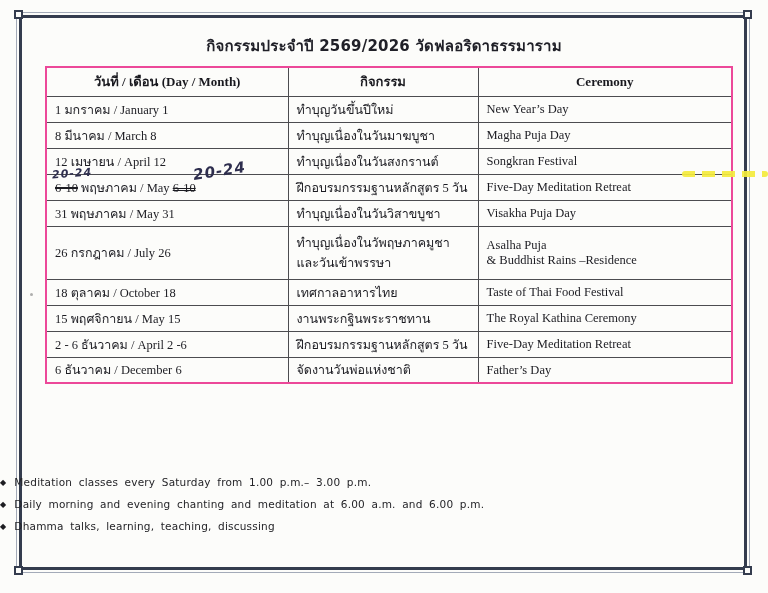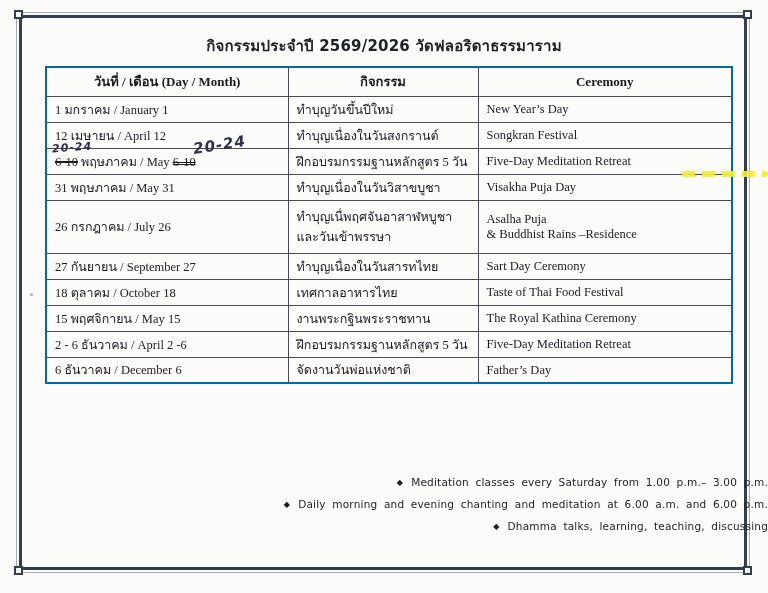--- a/index.html
+++ b/index.html
@@ -26,21 +26,21 @@
 
   .title {
     position:absolute; top:34px; left:0; width:768px; text-align:center;
     font-family:"DejaVu Sans","Liberation Sans",sans-serif;
     font-weight:bold; font-size:15px; letter-spacing:0.2px; color:#202028;
   }
 
   table.schedule {
     position:absolute; left:45px; top:66px; width:686px;
     border-collapse:collapse; table-layout:fixed;
-    border:2px solid #0369a1;
+    border:2px solid #ec4899;
   }
   .schedule th, .schedule td { border:1px solid #4c4c50; box-sizing:border-box; }
   .schedule th {
     height:29px; font-size:13px; font-weight:bold; text-align:center;
     padding:0 2px; color:#18181e;
   }
   .schedule td {
     height:26px; font-size:12.5px; vertical-align:middle;
     padding:1px 4px 0 8px; color:#1c1c22;
   }
@@ -54,21 +54,21 @@
   .strike { text-decoration:line-through; text-decoration-thickness:1.5px; }
   .strike.dbl { text-decoration:line-through double; }
   .hand {
     position:absolute; font-family:"DejaVu Sans","Liberation Sans",sans-serif;
     font-style:italic; font-weight:bold; color:#2e2e4e; letter-spacing:1px;
     pointer-events:none; white-space:nowrap;
   }
   .hand.h1 { top:-8px; left:5px; font-size:11px; transform:rotate(-4deg); }
   .hand.h2 { top:-13px; left:146px; font-size:15px; transform:rotate(-9deg); }
 
-  .notes { position:absolute; top:475px; left:0; width:768px; text-align:right;
+  .notes { position:absolute; top:475px; left:0; width:768px; text-align:left;
     font-family:"DejaVu Sans","Liberation Sans",sans-serif;
     font-size:10.5px; color:#242428; }
   .note-line { line-height:14px; margin-bottom:7px; word-spacing:3px; letter-spacing:0.2px; }
   .diamond { font-size:8px; margin-right:8px; vertical-align:1px; color:#1d1d22; }
 
   .yellow-dashes {
     position:absolute; left:682px; top:171px; width:86px; height:6px;
     background:repeating-linear-gradient(90deg,#f4eb3d 0 13px, rgba(244,235,61,0) 13px 20px);
     opacity:0.92; border-radius:3px;
   }
@@ -102,20 +102,25 @@
         <th>Ceremony</th>
       </tr>
     </thead>
     <tbody>
       <tr>
         <td>1 มกราคม / January 1</td>
         <td>ทำบุญวันขึ้นปีใหม่</td>
         <td>New Year’s Day</td>
       </tr>
       <tr>
+        <td>8 มีนาคม / March 8</td>
+        <td>ทำบุญเนื่องในวันมาฆบูชา</td>
+        <td>Magha Puja Day</td>
+      </tr>
+      <tr>
         <td>12 เมษายน / April 12</td>
         <td>ทำบุญเนื่องในวันสงกรานต์</td>
         <td>Songkran  Festival</td>
       </tr>
       <tr>
         <td class="may-cell">
           <span class="strike">6-10</span><span> พฤษภาคม / May </span><span class="strike dbl">6-10</span>
           <span class="hand h1">20-24</span>
           <span class="hand h2">20-24</span>
         </td>
@@ -123,32 +128,27 @@
         <td>Five-Day Meditation Retreat</td>
       </tr>
       <tr>
         <td>31 พฤษภาคม / May 31</td>
         <td>ทำบุญเนื่องในวันวิสาขบูชา</td>
         <td>Visakha  Puja Day</td>
       </tr>
       <tr class="tall">
         <td>26 กรกฎาคม / July 26</td>
         <td>
-          <span>ทำบุญเนื่พฤศจันอาสาฬหบูชา</span>
+          <span>ทำบุญเนื่องในวัพฤษภาคมูชา</span>
           <span class="line2">และวันเข้าพรรษา</span>
         </td>
         <td>
           <span>Asalha Puja</span>
           <span class="line2">&amp; Buddhist Rains –Residence</span>
         </td>
-      </tr>
-      <tr>
-        <td>27 กันยายน / September 27</td>
-        <td>ทำบุญเนื่องในวันสารทไทย</td>
-        <td>Sart Day Ceremony</td>
       </tr>
       <tr>
         <td>18 ตุลาคม / October 18</td>
         <td>เทศกาลอาหารไทย</td>
         <td>Taste of Thai Food Festival</td>
       </tr>
       <tr>
         <td>15 พฤศจิกายน / May 15</td>
         <td>งานพระกฐินพระราชทาน</td>
         <td>The Royal  Kathina Ceremony</td>

